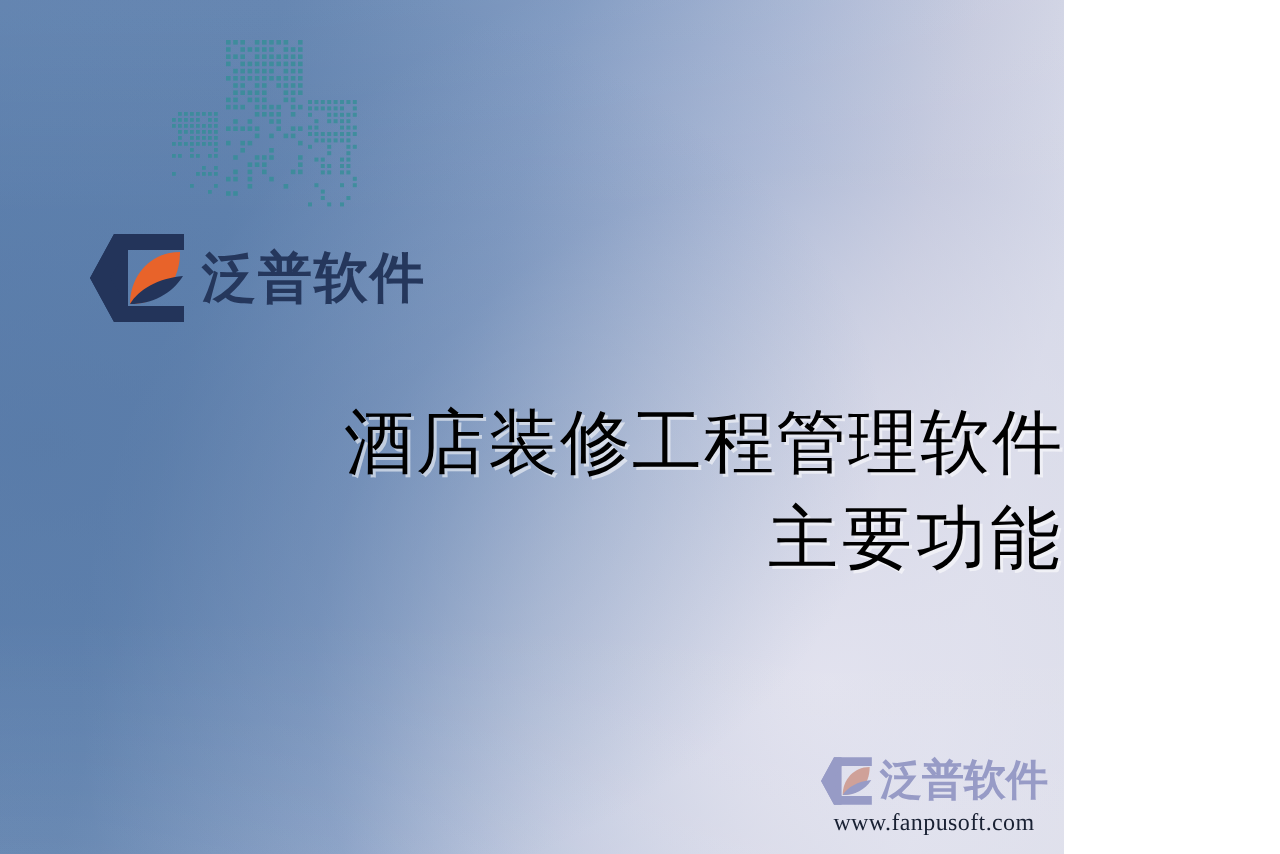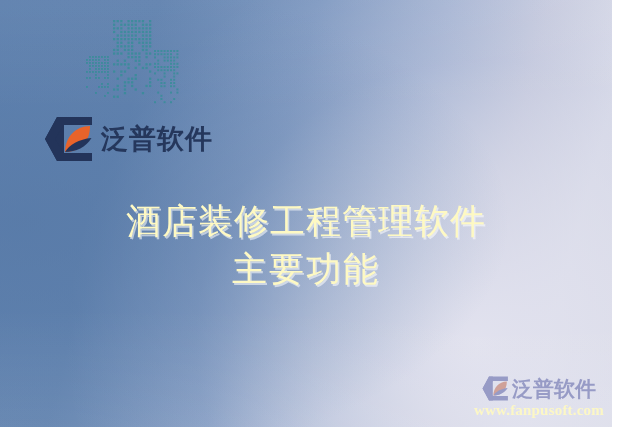--- a/index.html
+++ b/index.html
@@ -3,21 +3,21 @@
 <meta charset="utf-8">
 <style>
   * { margin:0; padding:0; box-sizing:border-box; }
   html, body {
     width:640px; height:427px;
     font-family:"Liberation Sans", sans-serif;
     overflow:hidden;
   }
   #slide {
     position:relative;
-    width:612px; height:427px;
+    width:532px; height:427px;
     overflow:hidden;
     background:#6281ad;
   }
   
   #bg-base {
     position:absolute; inset:0;
     background:linear-gradient(105deg,
         #5c7fad 0%,
         #5f81ae 22%,
         #7b96bf 44%,
@@ -74,25 +74,25 @@
   #logo-en {
     font-family:"Liberation Sans", sans-serif;
     font-size:10.5px; font-weight:400; color:#3d4f71;
     letter-spacing:3.0px; margin-top:3px; white-space:nowrap;
   }
 
   
   #headline {
     position:absolute;
     left:0; right:0; top:198px;
-    text-align:center;
+    text-align:right;
     font-family:"Liberation Serif", "DejaVu Serif", serif;
     font-size:35px;
     line-height:48px;
-    color:#fef9c3;
+    color:#000000;
     letter-spacing:1px;
     text-shadow:1.5px 1.5px 0 rgba(255,255,255,0.55);
   }
   #headline .ln { display:block; white-space:nowrap; }
   #headline .ln2 { letter-spacing:2px;font-family:Liberation Serif, serif; }
 
   
   #watermark {
     position:absolute;
     right:8px; bottom:8px;
@@ -101,21 +101,21 @@
   }
   #wm-row { display:flex; align-items:center; gap:3px; }
   #wm-mark { width:27px; height:25px; display:block; flex:none; }
   #wm-cn {
     font-family:"Liberation Sans", sans-serif;
     font-size:21px; font-weight:700; color:#9498c4;
     letter-spacing:0px; line-height:1; white-space:nowrap;
   }
   #wm-url {
     font-family:"Liberation Serif", "DejaVu Serif", serif;
-    font-size:15px; font-weight:700; color:#fef9c3;
+    font-size:12px; font-weight:400; color:#0f172a;
     letter-spacing:0.2px; margin-top:1px; white-space:nowrap;
   }
 </style>
 </head>
 <body>
 
 <div id="slide">
 
   <div id="bg-base"></div>
   <div id="bg-glow"></div>

